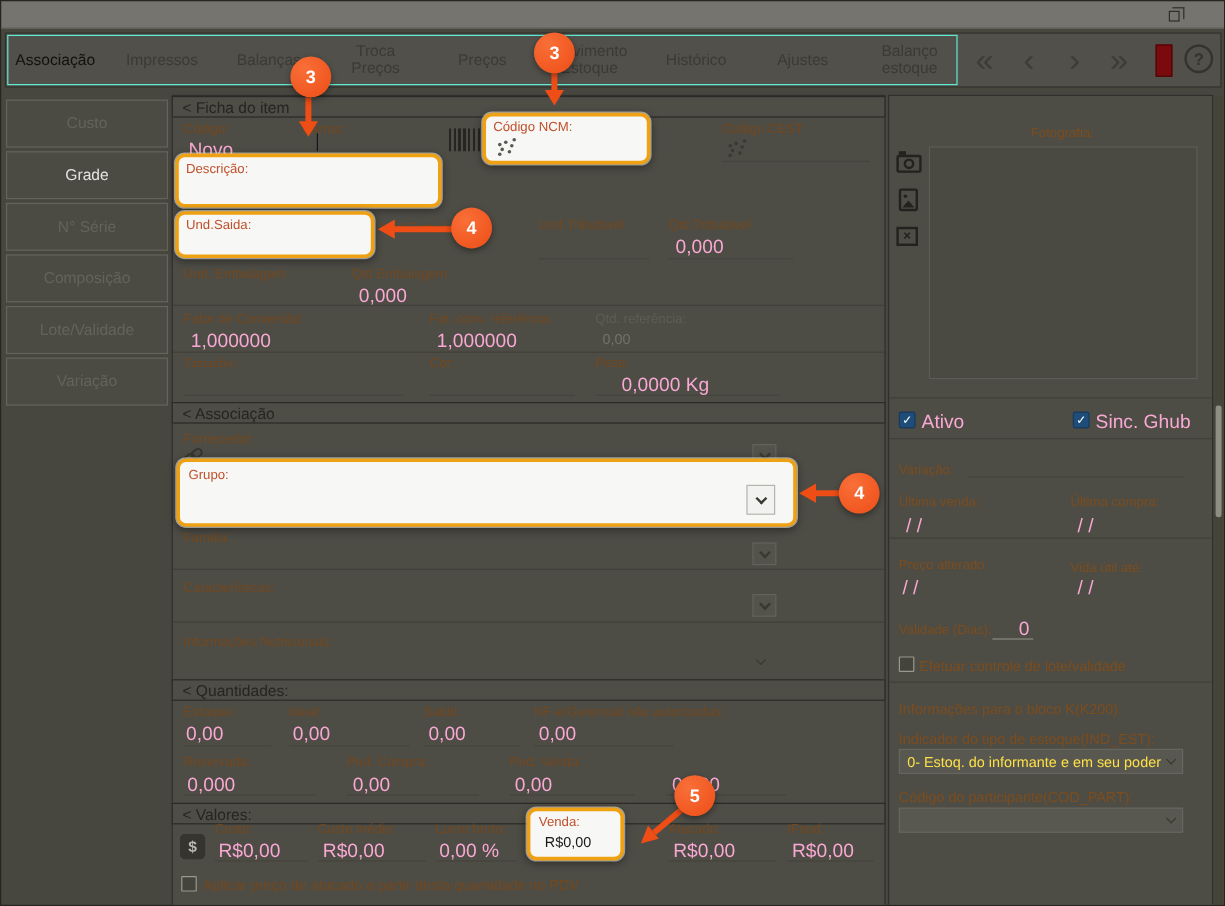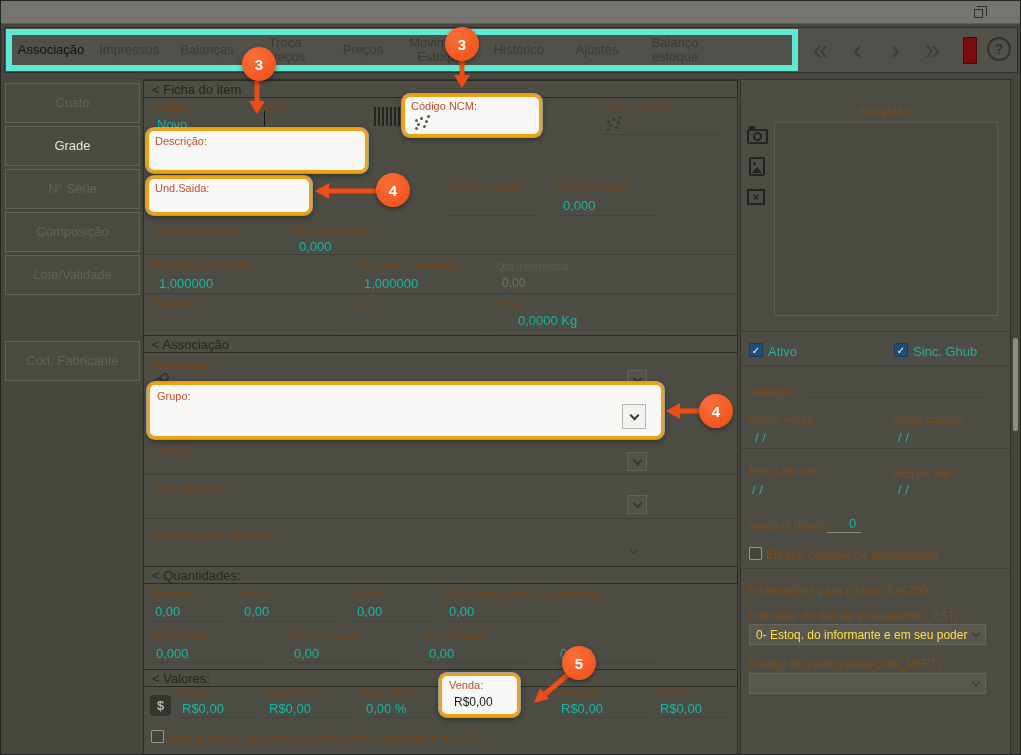--- a/index.html
+++ b/index.html
@@ -13,39 +13,39 @@
           color:#fff; font-size:10px; font-weight:bold; text-align:center; line-height:15px;}
   .title-text { left:27px; top:4px; font-size:12px; color:#9c5410; }
   .winbtn { top:3px; width:22px; height:17px; text-align:center; color:#2d2d2b; font-size:14px; line-height:16px; cursor:default;}
   .ico-min { left:931px; top:6px;}
   .ico-min i{ display:block; width:10px; height:2px; background:#2d2d2b; margin-top:7px;}
   .ico-restore { left:973px; top:6px; width:9px; height:9px; border:1px solid #2d2d2b; margin-top:2px;}
   .ico-restore::before { content:''; position:absolute; left:2px; top:-4px; width:9px; height:9px; border:1px solid #2d2d2b; border-bottom:none; border-left:none;}
   .ico-close { left:1000px; top:2px; font-size:15px; }
   
   .toolbar { left:3px; top:26px; width:1014px; height:46px; background:#51504a; border:1px solid #302f2b; z-index:4;}
-  .tabsbox { left:5px; top:28px; width:792px; height:42px; border:6px solid #5eead4; display:flex; align-items:center; z-index:5;}
+  .tabsbox { left:5px; top:28px; width:792px; height:42px; border:1px solid #5eead4; display:flex; align-items:center; z-index:5;justify-content:space-between;}
   .tab { width:78px; text-align:center; font-size:13px; color:#3b3a35; line-height:1.05; padding:0 3px; cursor:default;}
   .tab.active { color:#121211; }
   .nav-ico { top:30px; font-size:27px; color:#3d3c37; z-index:5; line-height:38px;}
   .red-flag { left:962px; top:36px; width:14px; height:27px; background:#7a0a0c; border:1px solid #4d0608; z-index:5;}
   .help-circle { left:986px; top:36px; width:24px; height:24px; border:2px solid #343330; border-radius:50%;
                  text-align:center; font-size:14px; font-weight:bold; color:#343330; line-height:21px; z-index:5;}
   
   .sidebtn { left:4px; width:135px; height:40px; border:1px solid #65645c; background:#4b4a43;
              text-align:center; font-size:13px; color:#64635b; line-height:38px; cursor:default;}
   .sidebtn.bright { color:#e4e4e0; }
   
   .main-panel { left:142px; top:78px; width:595px; height:677px; background:#4d4c45; border:1px solid #302f2b;}
   .right-panel { left:739px; top:78px; width:271px; height:677px; background:#4d4c45; border:1px solid #302f2b;}
   .hdrbar { left:142px; width:595px; height:18px; border:1px solid #2b2a26; background:#4e4d46;
             font-size:13px; color:#26251f; padding-left:8px; line-height:17px; z-index:2;}
   .lbl { font-size:11px; color:#74481e; white-space:nowrap; z-index:2;}
   .lbl-gray { font-size:11px; color:#5f5e55; white-space:nowrap; z-index:2;}
-  .val { font-size:13px; color:#14b8a6; white-space:nowrap; z-index:2;}
+  .val { font-size:16px; color:#f9a8d4; white-space:nowrap; z-index:2;}
   .val-gray { font-size:12px; color:#73726a; white-space:nowrap; z-index:2;}
   .rlbl { font-size:11px; color:#7d4d1d; white-space:nowrap; z-index:2;}
   .divider { height:1px; background:#413f38; z-index:1;}
   .fline { height:1px; background:#45443d; z-index:1;}
   
   .hl { background:#f7f7f5; border:3px solid #eea112; border-radius:8px; z-index:10;
         box-shadow:0 0 0 1px rgba(255,255,255,.5), 0 2px 7px rgba(0,0,0,.45);}
   .hl-lbl { font-size:11px; color:#c0502c; white-space:nowrap; z-index:11;}
   .hl-val { font-size:12px; color:#19191b; white-space:nowrap; z-index:11;}
   
@@ -118,21 +118,21 @@
   <div class="abs nav-ico" style="left:890px;">›</div>
   <div class="abs nav-ico" style="left:924px;">»</div>
   <div class="abs red-flag"></div>
   <div class="abs help-circle">?</div>
 
   <div class="abs sidebtn" style="top:82px;">Custo</div>
   <div class="abs sidebtn bright" style="top:125px;">Grade</div>
   <div class="abs sidebtn" style="top:211px;">Composição</div>
   <div class="abs sidebtn" style="top:168px;">N° Série</div>
   <div class="abs sidebtn" style="top:254px;">Lote/Validade</div>
-  <div class="abs sidebtn" style="top:340px;">Cód. Fabricante</div>
+  <div class="abs sidebtn" style="top:297px;">Variação</div>
 
   <div class="abs main-panel"></div>
   <div class="abs hdrbar" style="top:79px;">&lt; Ficha do item</div>
 
   <div class="abs lbl" style="left:152px; top:101px;">Código:</div>
   <div class="abs val" style="left:156px; top:116px;">Novo</div>
   <div class="abs lbl" style="left:251px; top:101px;">Barras:</div>
   <div class="abs cursor-line" style="left:263px; top:110px;"></div>
   <div class="abs barcode" style="left:373px; top:106px;"></div>
 

